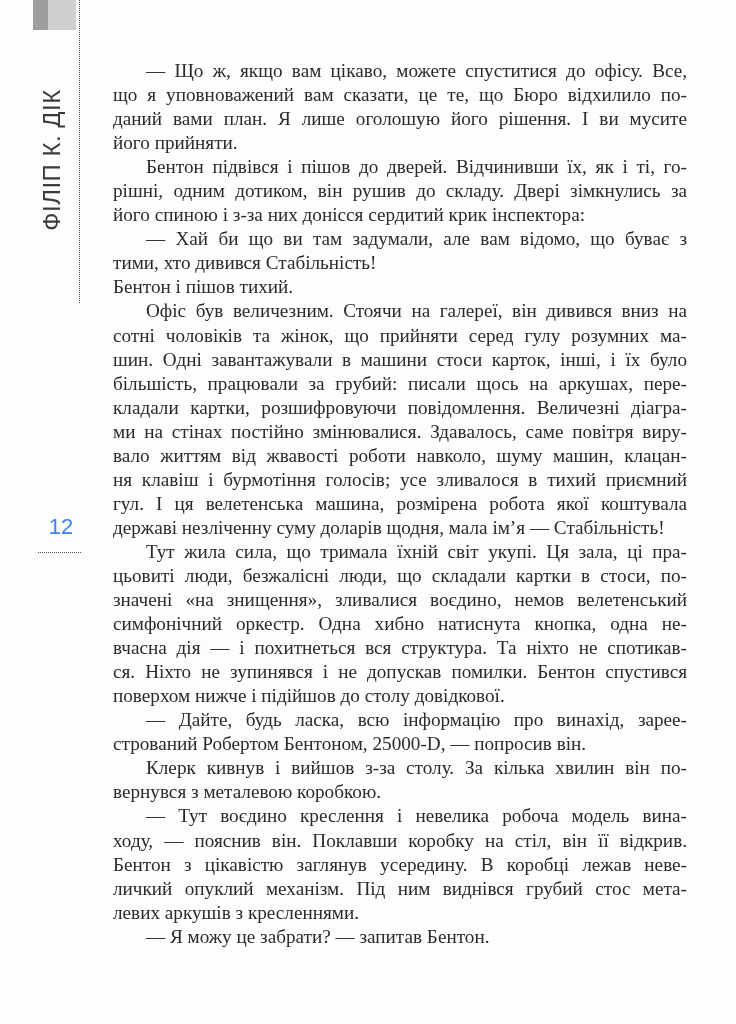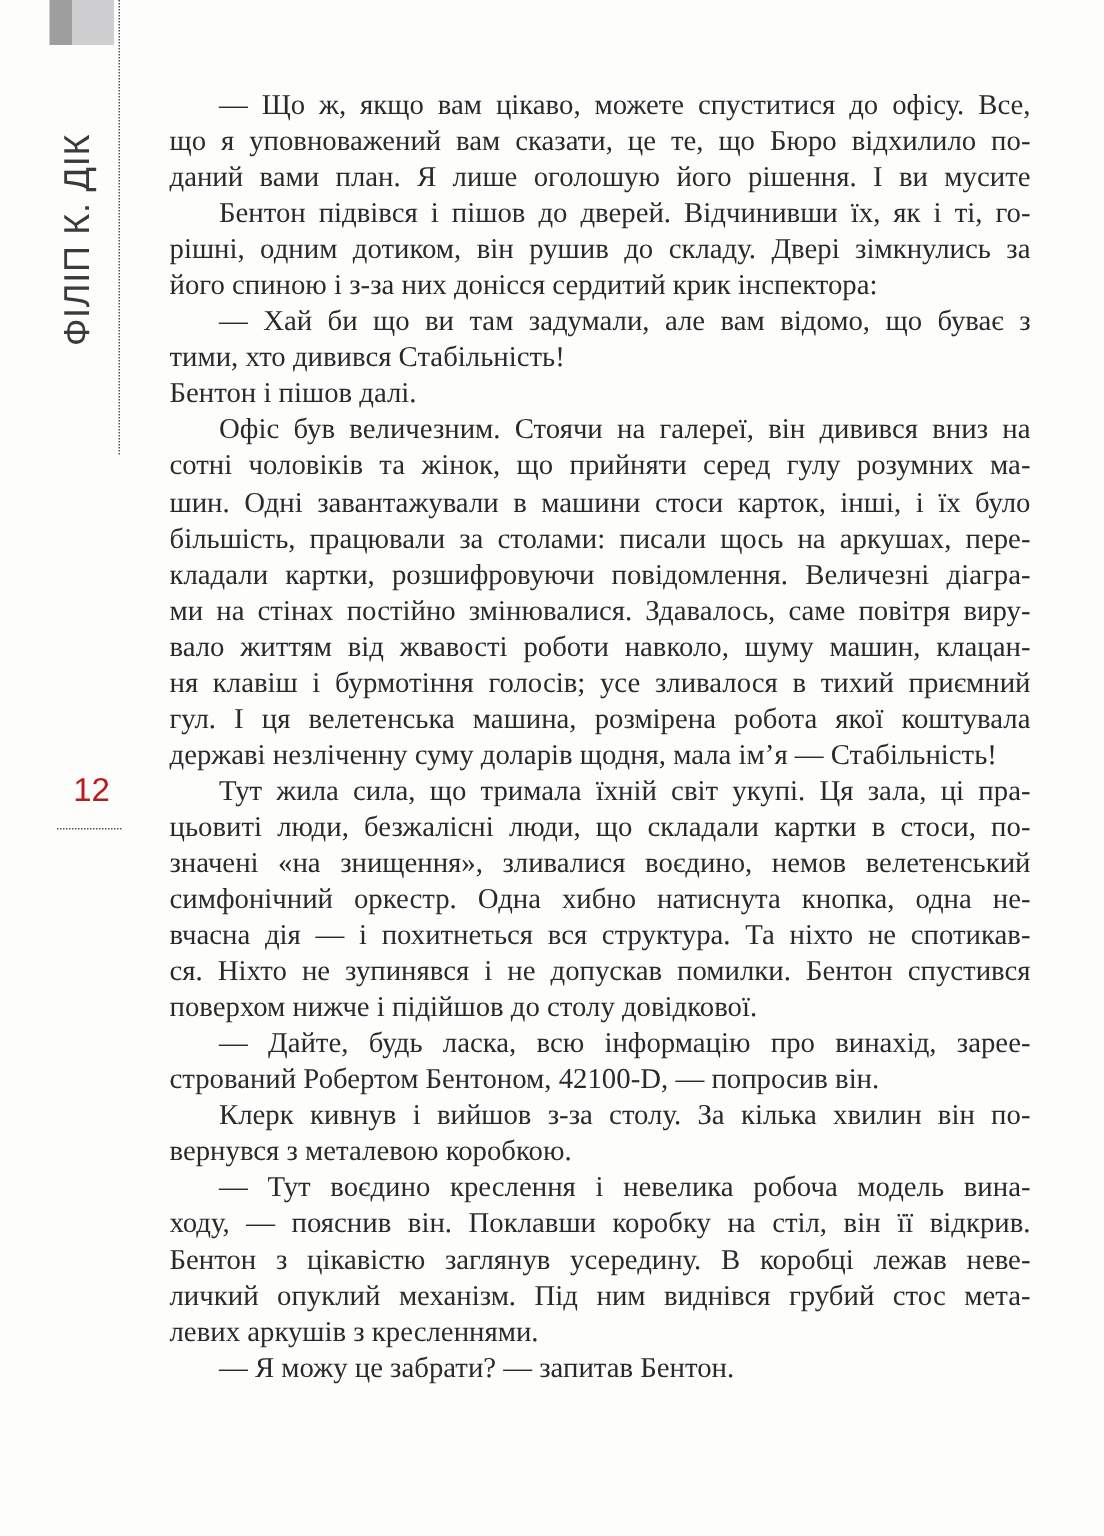--- a/index.html
+++ b/index.html
@@ -20,21 +20,21 @@
   .running-head {
     position:absolute; left:-38px; top:144px; width:180px; height:32px;
     transform:rotate(-90deg); transform-origin:center center;
     font-family:"Liberation Sans","DejaVu Sans",sans-serif;
     font-size:24px; letter-spacing:0.5px; color:#3a3a3a;
     text-align:center; line-height:32px; white-space:nowrap;
   }
   .page-number {
     position:absolute; left:36px; top:514px; width:50px;
     font-family:"Liberation Sans","DejaVu Sans",sans-serif;
-    font-size:22px; color:#b91c1c; text-align:center;
+    font-size:22px; color:#3b82f6; text-align:center;
   }
   .hdots {
     position:absolute; left:38px; top:552px; width:43px; height:0;
     border-top:1px dotted #555;
   }
   .text-block {
     position:absolute; left:113px; top:59px; width:574px;
   }
   .line {
     height:24.05px; line-height:24px; font-size:19.2px;
@@ -51,57 +51,58 @@
 <div class="vdots"></div>
 <div class="running-head">ФІЛІП К. ДІК</div>
 <div class="page-number">12</div>
 <div class="hdots"></div>
 
 <div class="text-block" id="text-block">
     <div>
       <div class="line indent">— Що ж, якщо вам цікаво, можете спуститися до офісу. Все,</div>
       <div class="line">що я уповноважений вам сказати, це те, що Бюро відхилило по-</div>
       <div class="line">даний вами план. Я лише оголошую його рішення. І ви мусите</div>
+      <div class="line last">його прийняти.</div>
     </div>
     <div>
       <div class="line indent">Бентон підвівся і пішов до дверей. Відчинивши їх, як і ті, го-</div>
       <div class="line">рішні, одним дотиком, він рушив до складу. Двері зімкнулись за</div>
       <div class="line last">його спиною і з-за них донісся сердитий крик інспектора:</div>
     </div>
     <div>
       <div class="line indent">— Хай би що ви там задумали, але вам відомо, що буває з</div>
       <div class="line last">тими, хто дивився Стабільність!</div>
     </div>
     <div>
-      <div class="line last">Бентон і пішов далі.</div>
+      <div class="line last">Бентон і пішов тихий.</div>
     </div>
     <div>
       <div class="line indent">Офіс був величезним. Стоячи на галереї, він дивився вниз на</div>
       <div class="line">сотні чоловіків та жінок, що прийняти серед гулу розумних ма-</div>
       <div class="line">шин. Одні завантажували в машини стоси карток, інші, і їх було</div>
-      <div class="line">більшість, працювали за столами: писали щось на аркушах, пере-</div>
+      <div class="line">більшість, працювали за грубий: писали щось на аркушах, пере-</div>
       <div class="line">кладали картки, розшифровуючи повідомлення. Величезні діагра-</div>
       <div class="line">ми на стінах постійно змінювалися. Здавалось, саме повітря виру-</div>
       <div class="line">вало життям від жвавості роботи навколо, шуму машин, клацан-</div>
       <div class="line">ня клавіш і бурмотіння голосів; усе зливалося в тихий приємний</div>
       <div class="line">гул. І ця велетенська машина, розмірена робота якої коштувала</div>
       <div class="line last">державі незліченну суму доларів щодня, мала ім’я — Стабільність!</div>
     </div>
     <div>
       <div class="line indent">Тут жила сила, що тримала їхній світ укупі. Ця зала, ці пра-</div>
       <div class="line">цьовиті люди, безжалісні люди, що складали картки в стоси, по-</div>
       <div class="line">значені «на знищення», зливалися воєдино, немов велетенський</div>
       <div class="line">симфонічний оркестр. Одна хибно натиснута кнопка, одна не-</div>
       <div class="line">вчасна дія — і похитнеться вся структура. Та ніхто не спотикав-</div>
       <div class="line">ся. Ніхто не зупинявся і не допускав помилки. Бентон спустився</div>
       <div class="line last">поверхом нижче і підійшов до столу довідкової.</div>
     </div>
     <div>
       <div class="line indent">— Дайте, будь ласка, всю інформацію про винахід, зарее-</div>
-      <div class="line last">стрований Робертом Бентоном, 42100-D, — попросив він.</div>
+      <div class="line last">стрований Робертом Бентоном, 25000-D, — попросив він.</div>
     </div>
     <div>
       <div class="line indent">Клерк кивнув і вийшов з-за столу. За кілька хвилин він по-</div>
       <div class="line last">вернувся з металевою коробкою.</div>
     </div>
     <div>
       <div class="line indent">— Тут воєдино креслення і невелика робоча модель вина-</div>
       <div class="line">ходу, — пояснив він. Поклавши коробку на стіл, він її відкрив.</div>
       <div class="line">Бентон з цікавістю заглянув усередину. В коробці лежав неве-</div>
       <div class="line">личкий опуклий механізм. Під ним виднівся грубий стос мета-</div>

